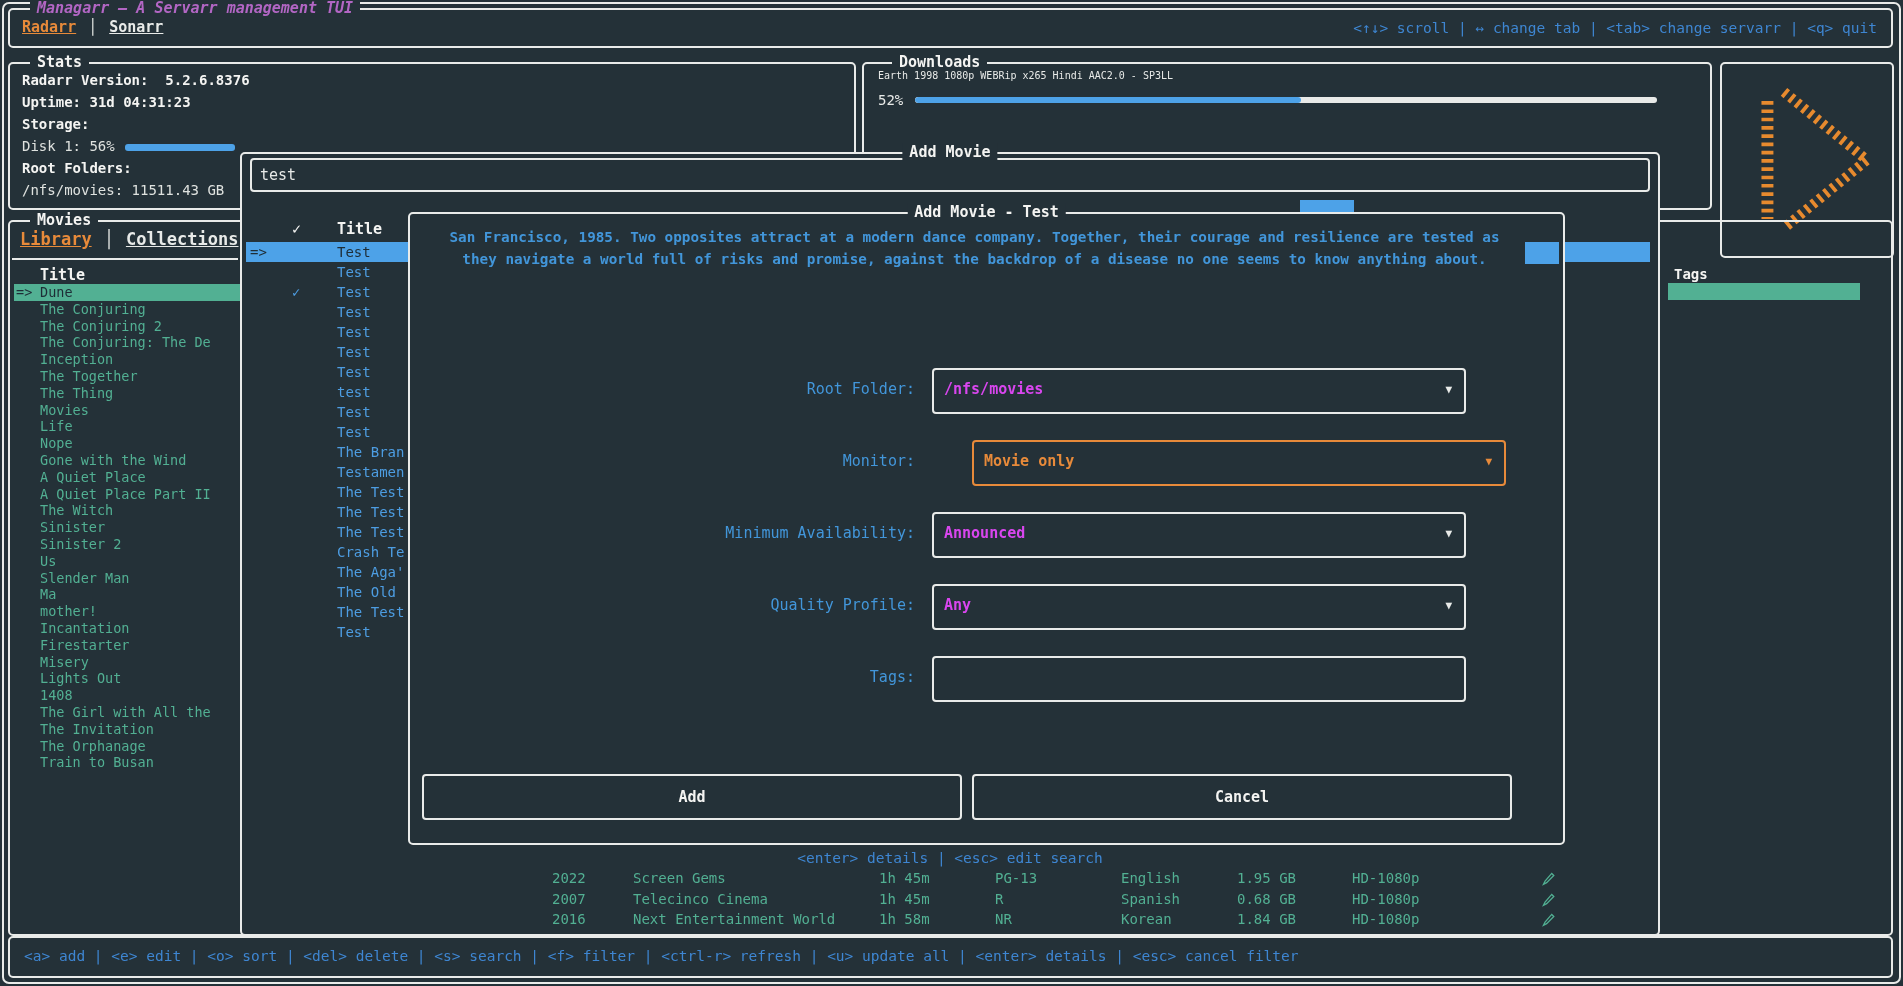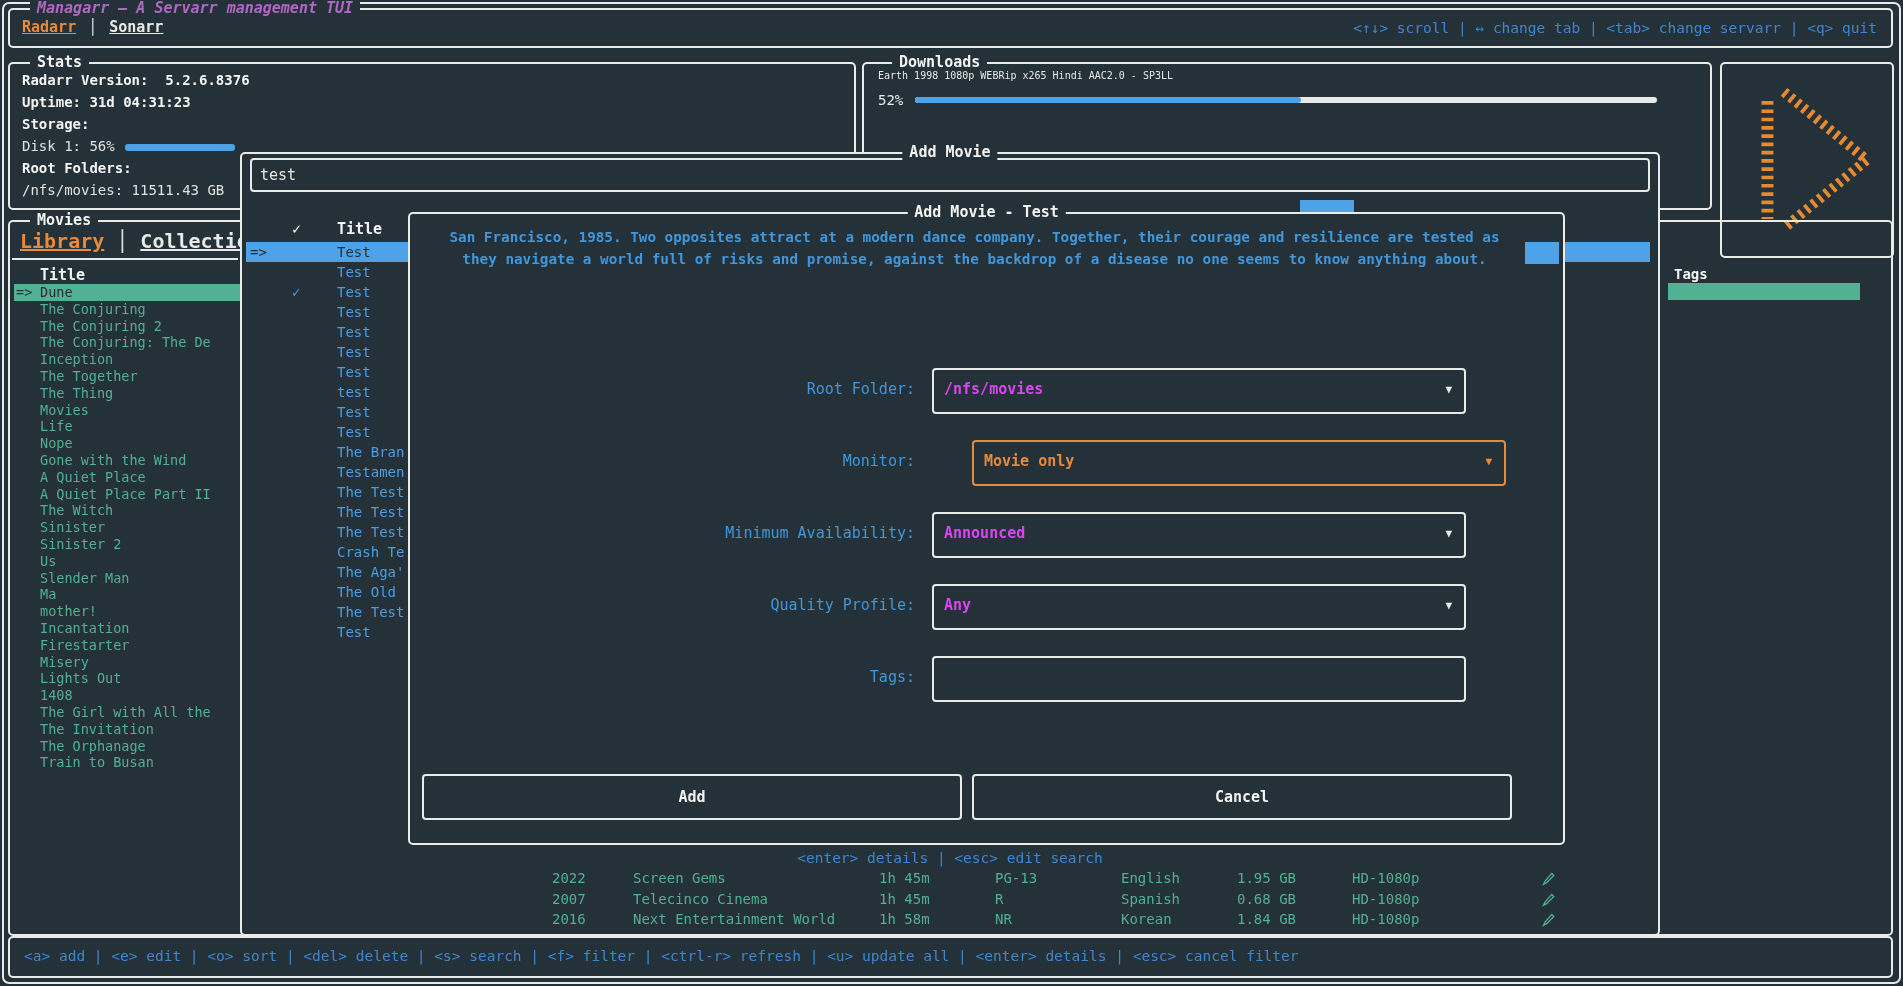--- a/index.html
+++ b/index.html
@@ -37,21 +37,21 @@
   .dl-item{position:absolute;left:14px;top:6px;font-size:10px;color:#e8eae8;white-space:nowrap;}
   .dl-line{position:absolute;left:14px;top:28px;font-size:14px;color:#e8eae8;display:flex;align-items:center;}
   .dl-track{display:inline-block;width:742px;height:6px;background:#e8eae8;border-radius:3px;margin-left:12px;overflow:hidden;}
   .dl-fill{display:block;height:100%;background:#4da2e8;border-radius:3px;}
 
   
   .logo-box{left:1720px;top:62px;width:174px;height:196px;z-index:1;display:flex;align-items:center;justify-content:center;}
 
   
   .movies{left:8px;top:220px;width:1885px;height:716px;z-index:1;}
-  .mv-tabs{position:absolute;left:10px;top:7px;display:flex;align-items:center;font-size:20px;font-weight:bold;}
+  .mv-tabs{position:absolute;left:10px;top:7px;display:flex;align-items:center;font-size:17px;font-weight:bold;}
   .mv-divider{position:absolute;left:2px;top:36px;width:226px;border-top:2px solid #e9ebe9;}
   .mv-title-col{position:absolute;left:30px;top:44px;font-size:15px;font-weight:bold;color:#f4f4f2;}
   .mv-tags-col{position:absolute;left:1664px;top:44px;font-size:14px;font-weight:bold;color:#f4f4f2;}
   .tags-selbar{position:absolute;left:1658px;top:61px;width:192px;height:17px;background:#52b093;}
   #movies-list{position:absolute;left:4px;top:62px;width:228px;}
   .m-row{position:relative;height:16.8px;font-size:13.5px;line-height:16.8px;color:#52b093;white-space:nowrap;overflow:hidden;padding-left:26px;box-sizing:border-box;}
   .m-row.sel{background:#52b093;color:#1e2d36;}
   .m-arrow{position:absolute;left:2px;top:0;}
 
   

